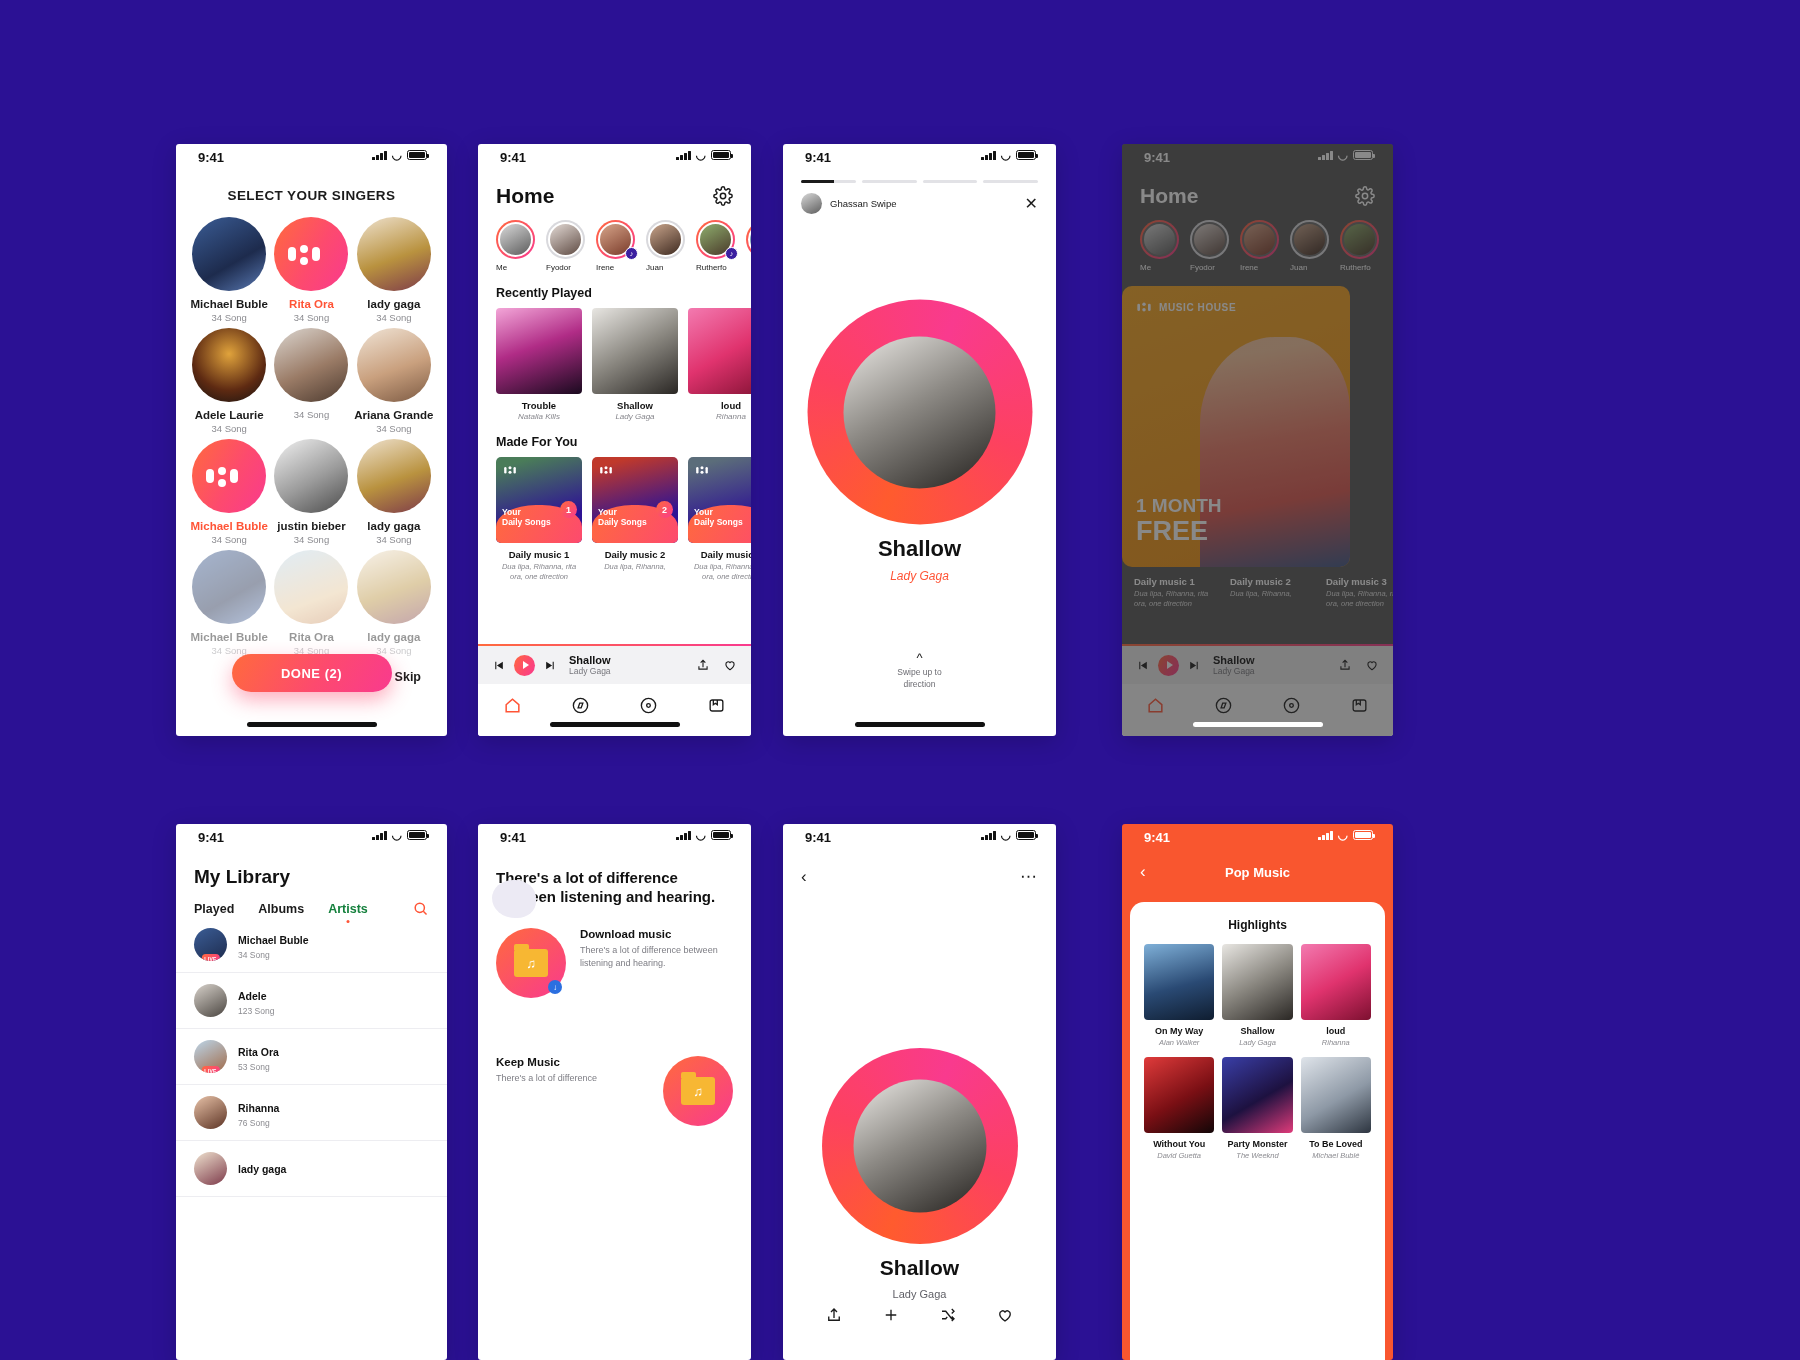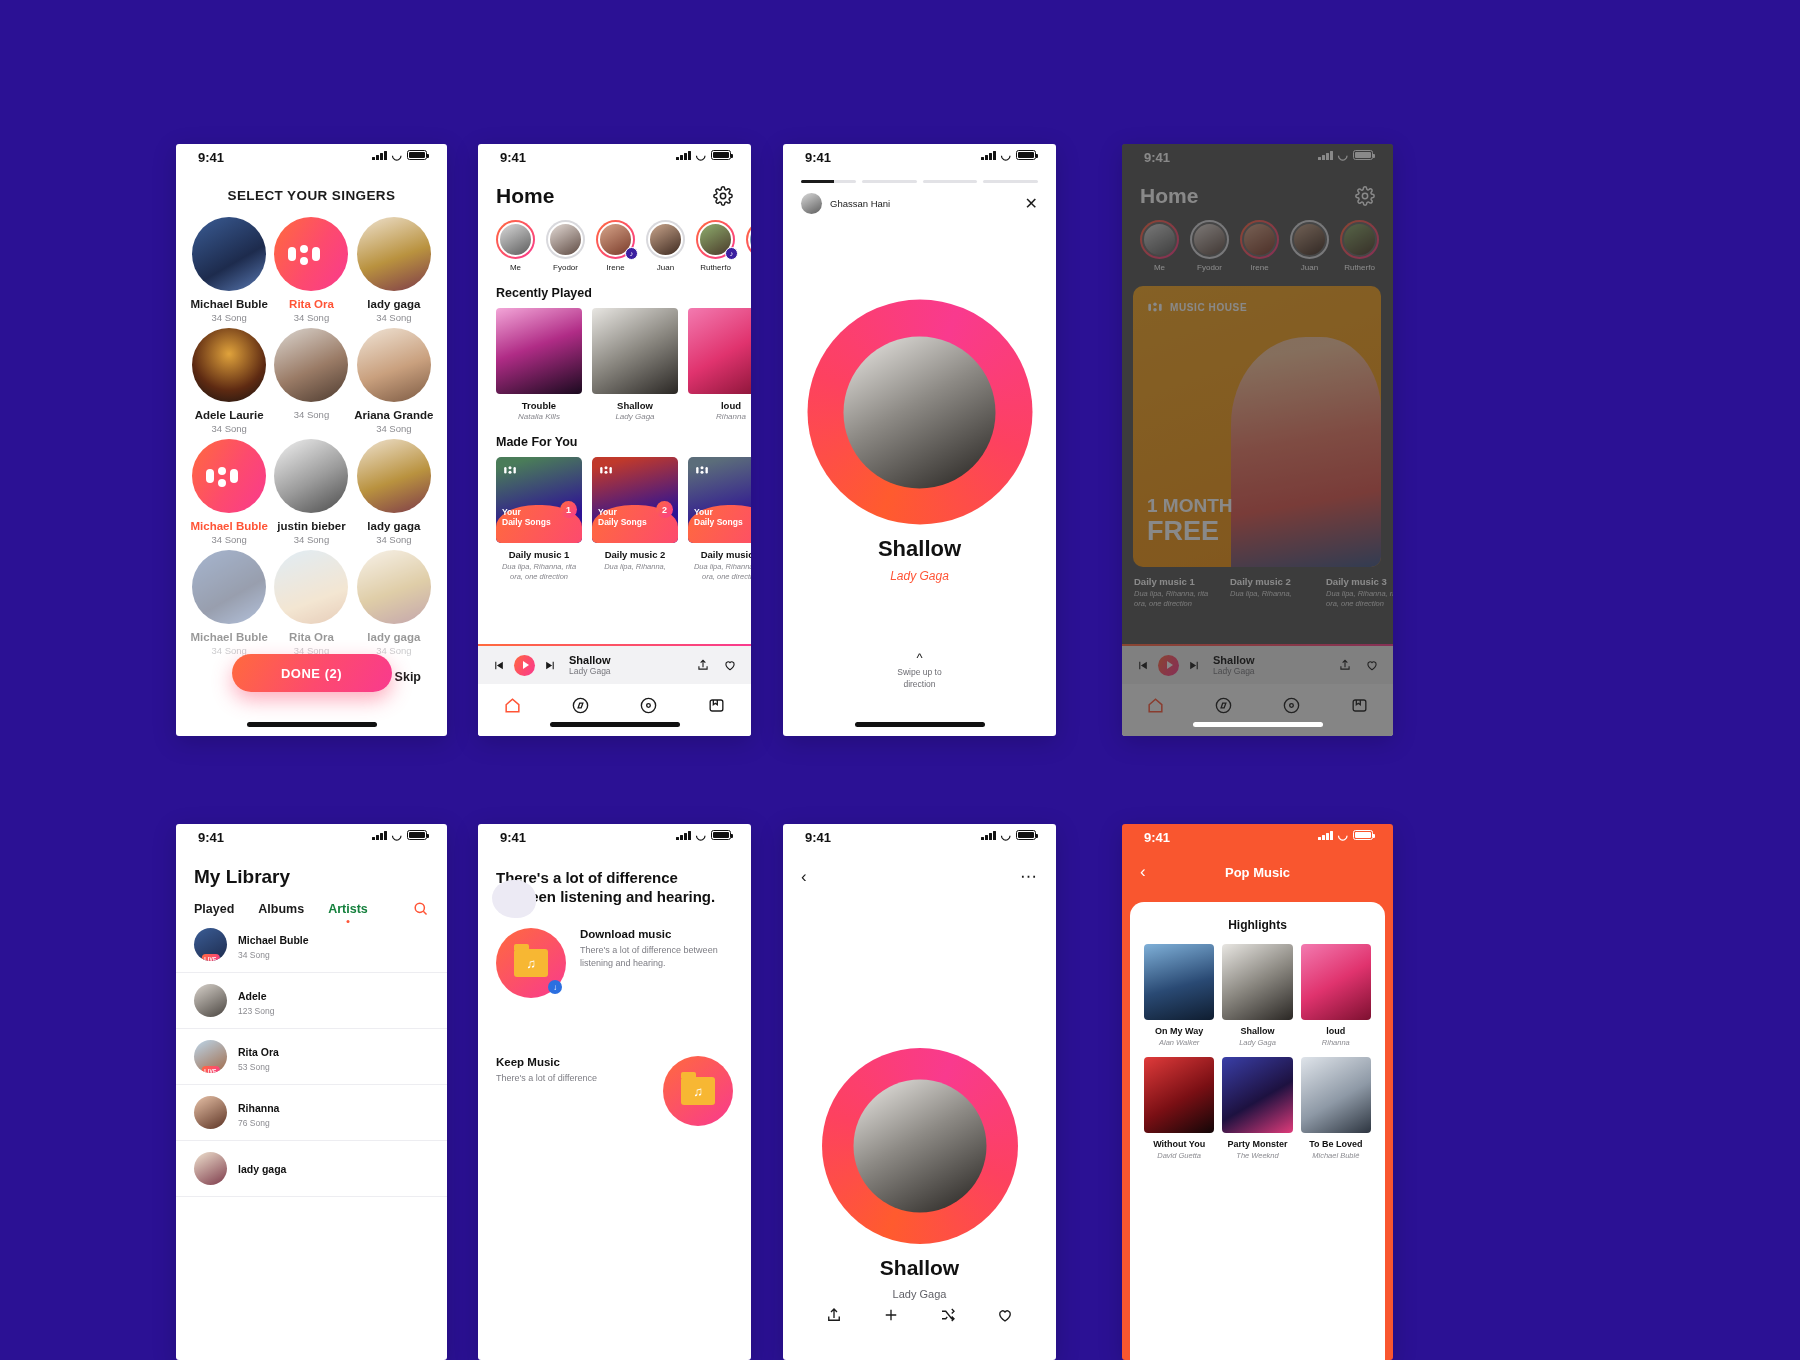--- a/index.html
+++ b/index.html
@@ -65,21 +65,21 @@
     display:flex; align-items:center; justify-content:center; letter-spacing:.5px;
     box-shadow:0 8px 20px rgba(253,74,110,.45); border:none; cursor:pointer;}
   .skip { position:absolute; right:26px; bottom:52px; font-size:12.5px; font-weight:bold; color:#1b1b1b;margin-top:28px;}
 
   
   #s2 { left:478px; top:144px; width:273px; height:592px; border-radius:3px; }
   .h-head { display:flex; align-items:center; justify-content:space-between; padding:10px 18px 0; }
   .h-title { font-size:21px; font-weight:bold; color:#111; }
   .gear { width:20px; height:20px; }
   .stories { display:flex; gap:11px; padding:12px 0 0 18px; overflow:hidden; }
-  .story { text-align:center; flex:0 0 auto; }
+  .story { flex:0 0 auto; }
   .st-ring { width:39px; height:39px; border-radius:50%; padding:2px; position:relative; }
   .st-ring.act { background:linear-gradient(135deg,#ff6a3d,#f93a8e); }
   .st-ring.inact { background:#d9d9dd; }
   .st-img { width:100%; height:100%; border-radius:50%; border:2px solid #fff; overflow:hidden; }
   .st-badge { position:absolute; right:-3px; bottom:-1px; width:13px; height:13px; border-radius:50%;
      background:#3b1fa0; color:#fff; font-size:7px; display:flex; align-items:center; justify-content:center; border:1.5px solid #fff;}
   .st-name { font-size:8px; color:#1b1b1b; margin-top:4px; }
   .sec-title { font-size:12.5px; font-weight:bold; color:#111; padding:14px 18px 0; }
   .rp-row { display:flex; gap:10px; padding:8px 0 0 18px; }
   .rp { flex:0 0 86px; }
@@ -126,21 +126,21 @@
     width:152px; height:152px; border-radius:50%; overflow:hidden; }
   .np-title { position:absolute; left:0; right:0; top:392px; text-align:center; font-size:22px; font-weight:bold; color:#111; }
   .np-art { position:absolute; left:0; right:0; top:425px; text-align:center; font-size:12px; font-style:italic; color:#ff5436; }
   .swipe { position:absolute; left:0; right:0; bottom:46px; text-align:center; }
   .swipe .chev { font-size:13px; color:#1b1b1b; }
   .swipe .tx { font-size:8.5px; color:#6d6d73; line-height:1.35; margin-top:2px; }
 
   
   #s4 { left:1122px; top:144px; width:271px; height:592px; border-radius:3px; background:#565656; }
   .s4-overlay { position:absolute; inset:0; background:rgba(40,40,40,.55); pointer-events:none; }
-  .banner { position:absolute; left:11px; top:142px; width:248px; height:281px; border-radius:10px; overflow:hidden;
+  .banner { position:absolute; left:0; top:142px; width:228px; height:281px; border-radius:10px; overflow:hidden;
      background:linear-gradient(160deg,#f5a623,#ef8f10); }
   .banner-logo { position:absolute; left:14px; top:14px; display:flex; align-items:center; gap:7px; color:#fff; font-size:10px; font-weight:bold; letter-spacing:.6px;}
   .banner-girl { position:absolute; right:0; bottom:0; width:150px; height:230px;
      background:linear-gradient(170deg,#f7c8a8 10%, #e8756b 45%, #d94f52 70%, #2f4f8f 100%);
      border-radius:50% 40% 0 0 / 38% 32% 0 0; opacity:.92; }
   .banner-txt { position:absolute; left:14px; bottom:22px; color:#fff; font-weight:bold; line-height:1; }
   .banner-txt .l1 { font-size:19px; }
   .banner-txt .l2 { font-size:27px; margin-top:3px; }
   .s4-cards { position:absolute; left:12px; top:432px; right:0; display:flex; gap:10px; }
   .s4-card { flex:0 0 86px; }
@@ -513,21 +513,21 @@
     <div class="prog-row">
       <span class="prog on">
           <i style="width:60%"></i>
         </span>
       <span class="prog"></span>
       <span class="prog"></span>
       <span class="prog"></span>
     </div>
     <div class="s3-user">
       <span class="ua" style="background:linear-gradient(150deg,#d9d9d9,#5c5c5c)"></span>
-      <span class="s3-uname">Ghassan Hani</span>
+      <span class="s3-uname">Ghassan Swipe</span>
       <span class="s3-close">✕</span>
     </div>
     <div class="vinyl">
       <div class="vinyl-inner" style="background:linear-gradient(150deg,#eceae6,#8d8a85 45%,#23201d)"></div>
     </div>
     <div class="np-title">Shallow</div>
     <div class="np-art">Lady Gaga</div>
     <div class="swipe">
       <div class="chev">^</div>
       <div class="tx"><span>Swipe up to</span><br><span>direction</span></div>

